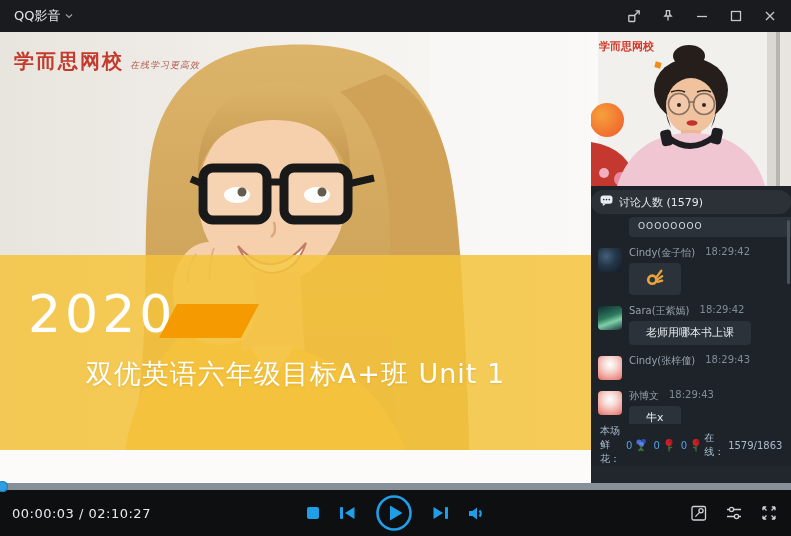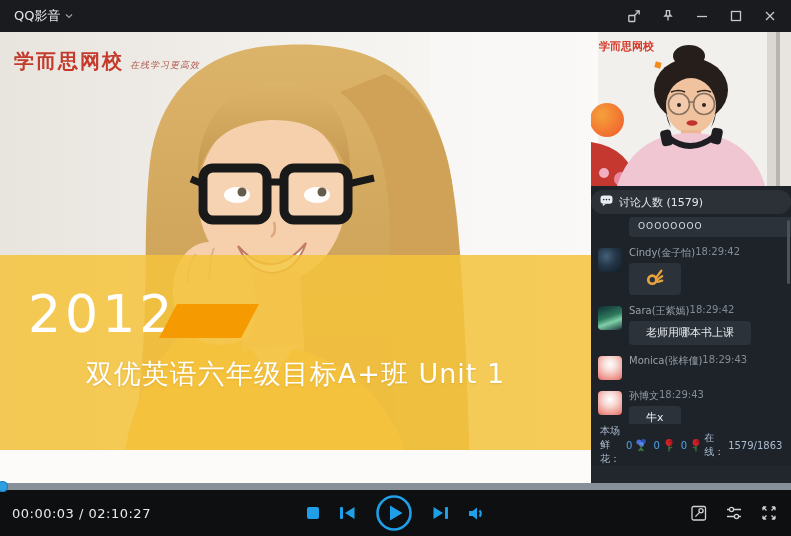--- a/index.html
+++ b/index.html
@@ -33,21 +33,21 @@
   .chat-body { flex:1; min-height:0; overflow:hidden; padding:6px 8px 2px 7px; position:relative; display:flex; flex-direction:column; gap:9px; }
   .chat-scrollbar { position:absolute; right:1px; top:6px; width:3px; height:64px; background:#49535e; border-radius:2px; }
   .chat-msg { display:flex; gap:7px; }
   .avatar { width:24px; height:24px; border-radius:4px; flex:0 0 24px; margin-top:2px; }
   .av-none { visibility:hidden; height:0; margin:0; }
   .chat-msg.partial { margin-top:-3px; }
   .chat-msg.partial .avatar { flex:0 0 24px; height:0; }
   .av-dark-photo { background:radial-gradient(circle at 35% 35%, #44607a 0%, #243647 45%, #101c28 100%); }
   .av-aurora { background:linear-gradient(160deg,#0f2b33 0%,#2e7a5d 45%,#7fd0a8 65%,#18323a 100%); }
   .av-pink { background:radial-gradient(circle at 50% 35%, #ffffff 0%, #f6d9d4 35%, #ef9f97 70%, #e06a62 100%); }
-  .msg-meta { font-size:10px; color:#97a1ab; display:flex; gap:0; margin-bottom:3px; white-space:nowrap; }
+  .msg-meta { font-size:10px; color:#97a1ab; display:flex; gap:10px; margin-bottom:3px; white-space:nowrap; }
   .msg-time { color:#828c96; }
   .msg-bubble { background:#2b323a; border-radius:4px; padding:5px 17px; color:#e8ecef; font-size:11px; width:fit-content; max-width:150px; line-height:1.3; }
   .chat-msg.partial .msg-bubble { width:148px; font-size:9px; letter-spacing:1px; color:#d8dde2; padding:4px 9px; }
   .flowers-row { flex:0 0 22px; display:flex; align-items:center; font-size:10px; color:#a9bcd0; padding:0 9px; gap:2px; background:#1e2329; }
   .flower-count { color:#4da3e8; margin:0 1px 0 4px; }
   .flower-icon { display:flex; align-items:center; }
   .online-label { margin-left:auto; }
   .online-value { margin-left:2px; color:#a9bcd0; }
   .sidebar-bottom { flex:0 0 17px; background:#22272d; }
   
@@ -147,21 +147,21 @@
         <path d="M 238,214 Q 272,252 306,211 Q 296,240 272,241 Q 250,240 238,214 Z" fill="#ffffff" stroke="#c27b66" stroke-width="2"></path>
         <path d="M 212,210 C 185,208 168,240 174,272 C 180,306 212,322 242,308 C 260,298 258,262 250,238 C 243,220 228,211 212,210 Z" fill="#f6d0ac"></path>
         <path d="M 196,222 q -10,14 -8,30 M 214,216 q -6,16 -4,34" stroke="#e2b088" stroke-width="2" fill="none"></path>
         <rect y="418" width="591" height="33" fill="#fcfbf9"></rect>
       </svg>
       <div class="banner-band"></div>
       <div class="brand-row">
         <span class="brand-logo">学而思网校</span>
         <span class="brand-tagline">在线学习更高效</span>
       </div>
-      <div class="banner-year">2012</div>
+      <div class="banner-year">2020</div>
       <div class="banner-shape"></div>
       <div class="banner-title">双优英语六年级目标A+班 Unit 1</div>
     </div>
 
     <div class="sidebar">
 
       <div class="webcam">
         <svg width="200" height="154" viewBox="0 0 200 154">
           <rect width="200" height="154" fill="#f2f0ec"></rect>
           <rect x="0" width="7" height="154" fill="#fbfaf8"></rect>
@@ -244,21 +244,21 @@
         <span class="msg-name">Sara(王紫嫣)</span>
         <span class="msg-time">18:29:42</span>
       </div>
       <div class="msg-bubble">老师用哪本书上课</div>
     </div>
   </div>
           <div class="chat-msg">
     <div class="avatar av-pink"></div>
     <div class="msg-content">
       <div class="msg-meta">
-        <span class="msg-name">Monica(张梓僮)</span>
+        <span class="msg-name">Cindy(张梓僮)</span>
         <span class="msg-time">18:29:43</span>
       </div>
     </div>
   </div>
           <div class="chat-msg">
     <div class="avatar av-pink"></div>
     <div class="msg-content">
       <div class="msg-meta">
         <span class="msg-name">孙博文</span>
         <span class="msg-time">18:29:43</span>

